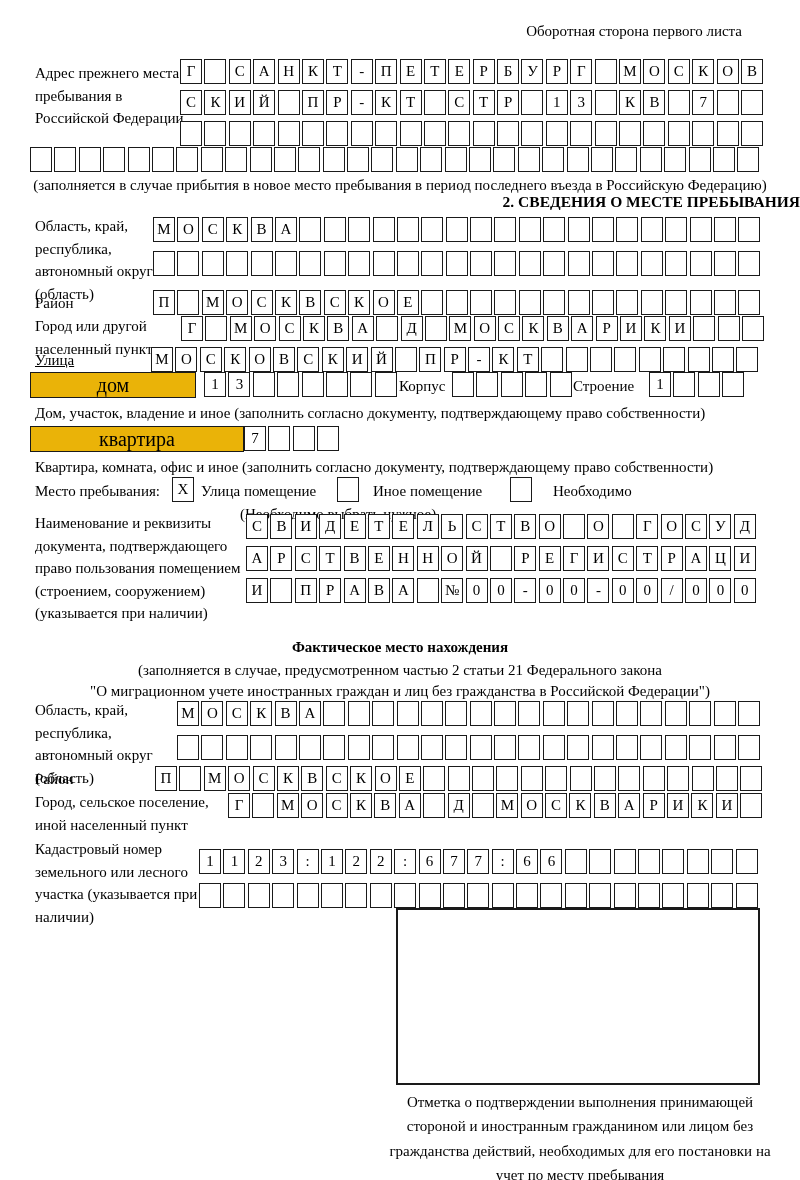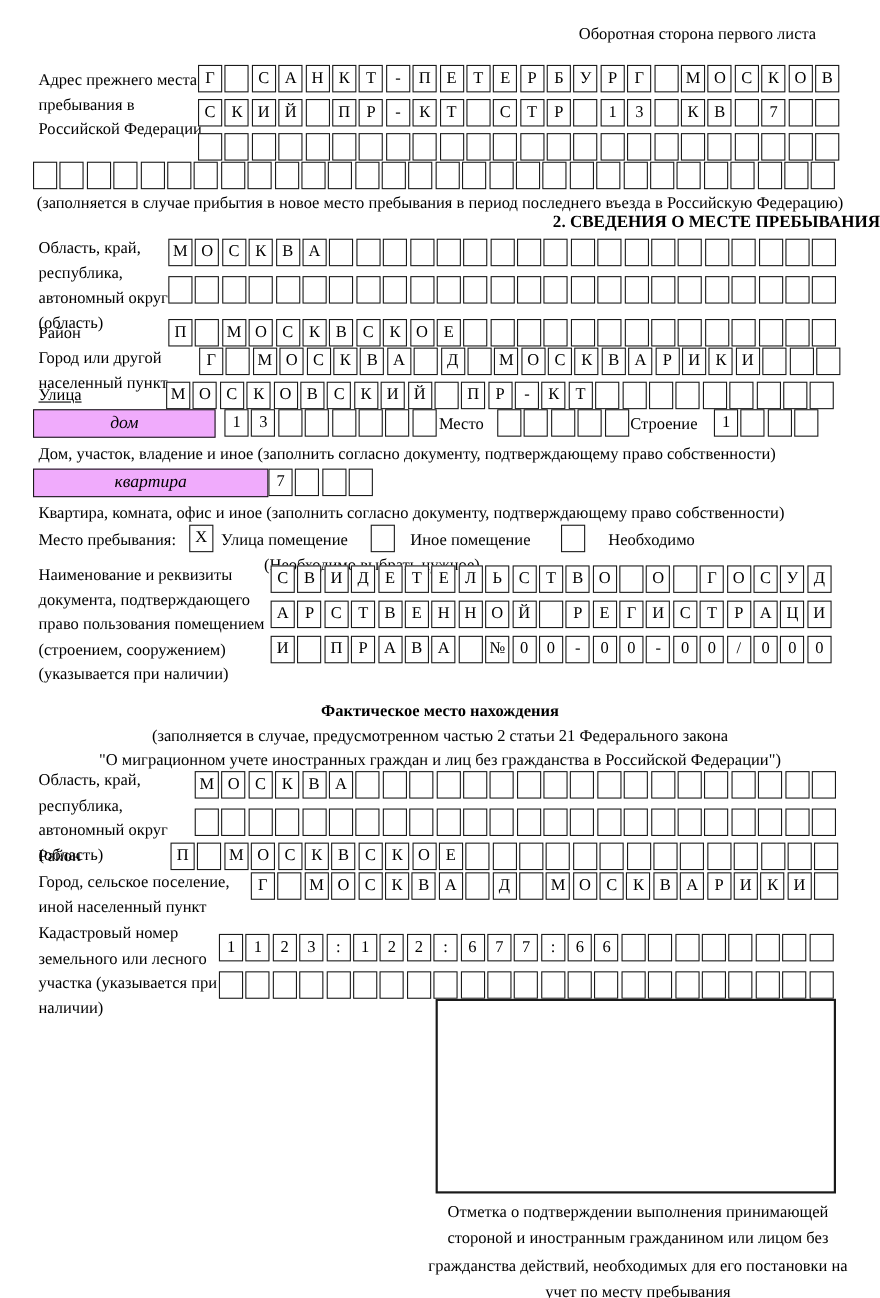--- a/index.html
+++ b/index.html
@@ -7,21 +7,21 @@
         font-family:"Liberation Serif", serif;}
   .cellrow{position:absolute;display:flex;}
   .cell{flex:none;width:22px;height:25px;margin-right:2.4px;box-sizing:border-box;
         border:1.6px solid #1a1a1a;display:flex;align-items:center;justify-content:center;
         font-size:15px;line-height:1;background:#fff;}
   .lbl{position:absolute;font-size:15px;line-height:1.5;}
   .note{position:absolute;font-size:15px;line-height:1.45;}
   .center{left:0;width:800px;text-align:center;}
   .bold{font-weight:bold;}
   .boxlabel{position:absolute;box-sizing:border-box;border:1.6px solid #1a1a1a;height:26px;
-        display:flex;align-items:center;justify-content:center;font-size:16px;background:#f0abfc;font-style:italic;}
+        display:flex;align-items:center;justify-content:center;font-size:20px;background:#eab308;}
   .bigbox{position:absolute;border:2px solid #1a1a1a;box-sizing:border-box;background:#fff;}
   .hdr{position:absolute;font-size:15.5px;}
 </style>
 </head>
 <body>
 
 <div class="page">
 
   <div class="lbl" style="top:20px;left:0;width:742px;text-align:right;">Оборотная сторона первого листа</div>
 
@@ -286,21 +286,21 @@
   <div class="cellrow" style="top:372px;left:204px;">
       <div class="cell">1</div>
       <div class="cell">3</div>
       <div class="cell"></div>
       <div class="cell"></div>
       <div class="cell"></div>
       <div class="cell"></div>
       <div class="cell"></div>
       <div class="cell"></div>
     </div>
-  <div class="lbl" style="top:375px;left:399px;">Место</div>
+  <div class="lbl" style="top:375px;left:399px;">Корпус</div>
   <div class="cellrow" style="top:372px;left:452px;">
       <div class="cell"></div>
       <div class="cell"></div>
       <div class="cell"></div>
       <div class="cell"></div>
       <div class="cell"></div>
     </div>
   <div class="lbl" style="top:375px;left:573px;">Строение</div>
   <div class="cellrow" style="top:372px;left:649px;">
       <div class="cell">1</div>

